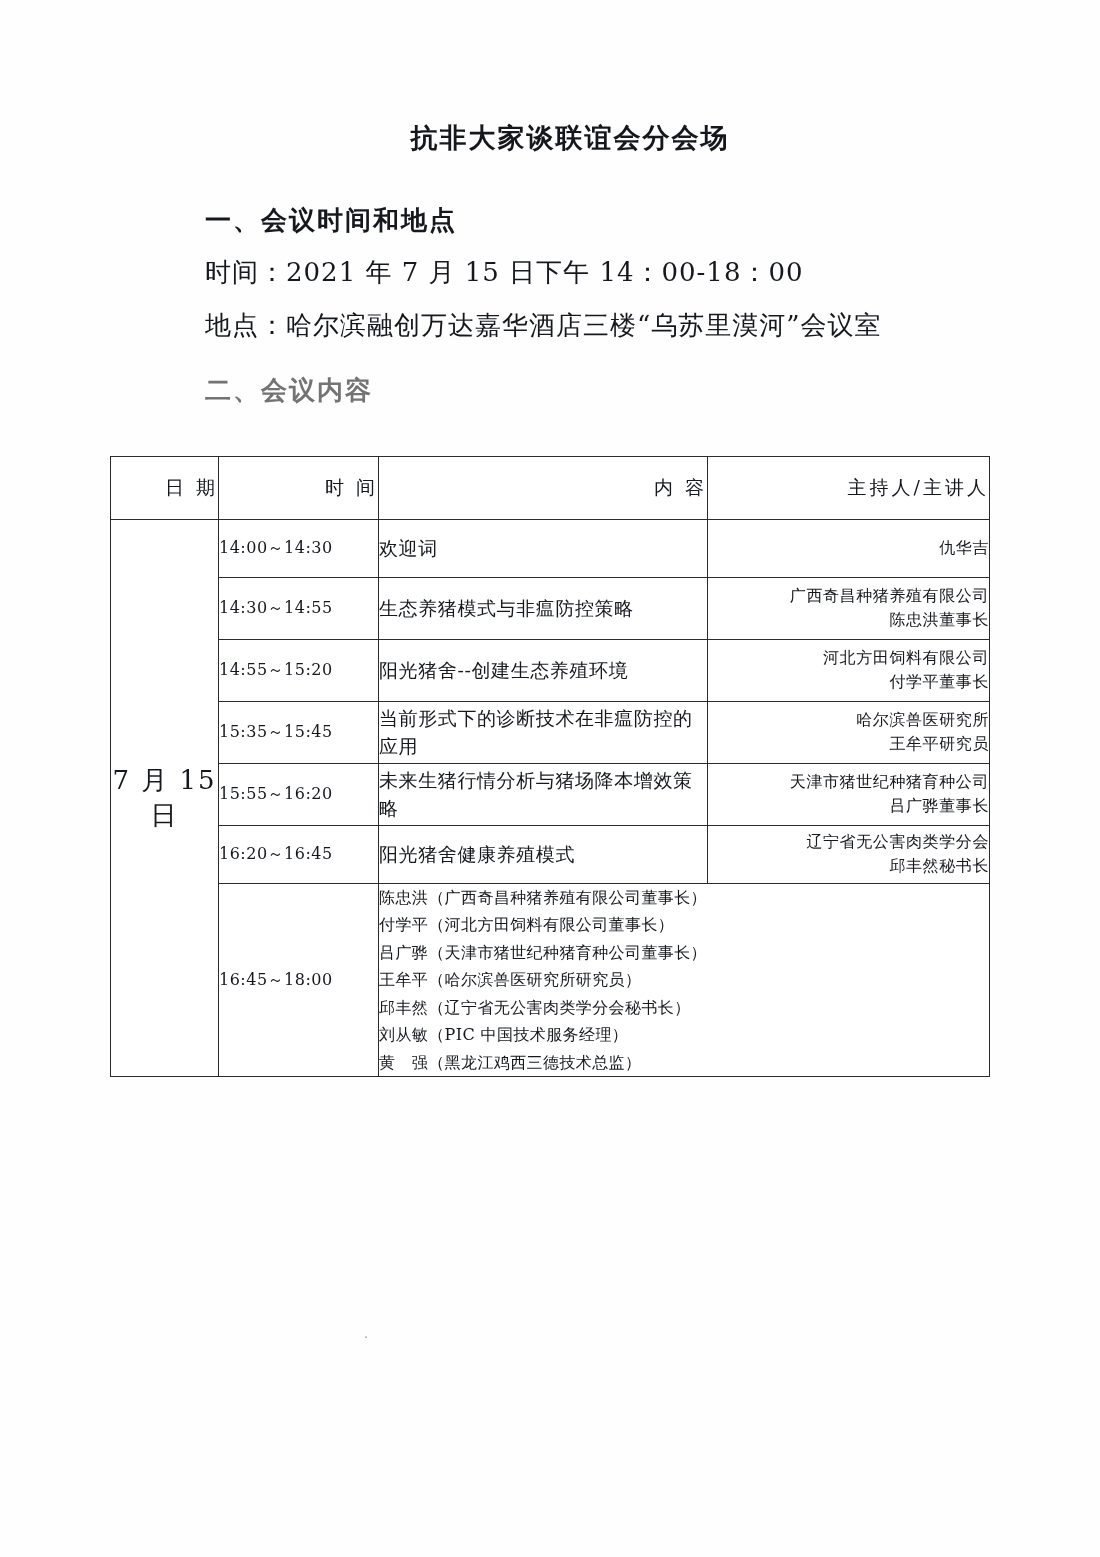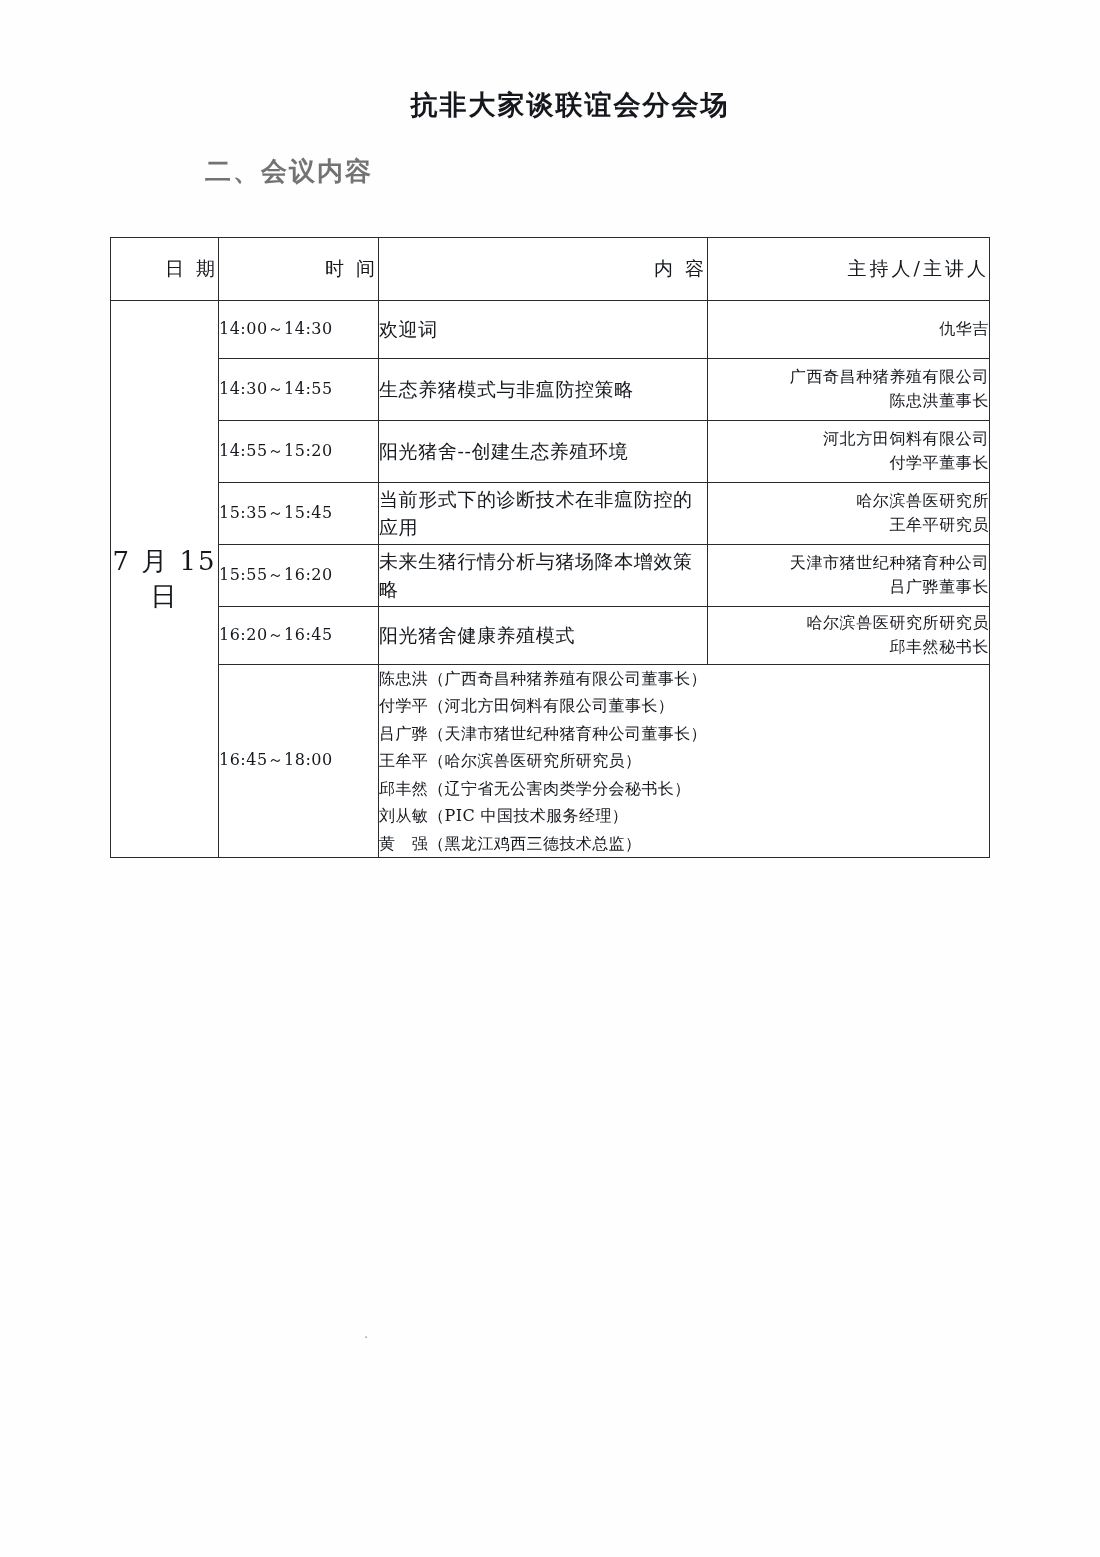--- a/index.html
+++ b/index.html
@@ -17,21 +17,21 @@
   }
   .page {
     position: absolute;
     left: 0; top: 0;
     width: 1100px;
     height: 1557px;
     background: #fefefe;
   }
   .title-block {
     text-align: center;
-    margin-top: 85px;
+    margin-top: 118px;
     padding-left: 40px;
   }
   .doc-title-1, .doc-title-2 {
     font-size: 27px;
     font-weight: bold;
     letter-spacing: 2px;
     line-height: 1.5;
     color: #14171c;
   }
   .doc-title-2 {
@@ -135,20 +135,25 @@
 </style>
 </head>
 <body>
 
 <div class="page">
 
   <div class="title-block">
     <div class="doc-title-1">抗非大家谈联谊会分会场</div>
   </div>
 
+  <div class="section">
+    <div class="section-head">一、会议时间和地点</div>
+    <div class="para">时间：2021 年 7 月 15 日下午 14：00-18：00</div>
+    <div class="para">地点：哈尔滨融创万达嘉华酒店三楼“乌苏里漠河”会议室</div>
+  </div>
 
   <div class="section-head-2">二、会议内容</div>
 
   <table class="agenda">
     <colgroup>
       <col style="width:108px">
       <col style="width:160px">
       <col>
       <col style="width:282px">
     </colgroup>
@@ -199,21 +204,21 @@
         <td class="topic-cell">未来生猪行情分析与猪场降本增效策略</td>
         <td class="speaker-cell">
           <span class="speaker-line">天津市猪世纪种猪育种公司</span>
           <span class="speaker-line">吕广骅董事长</span>
         </td>
       </tr>
       <tr class="row-h-1">
         <td class="time-cell">16:20～16:45</td>
         <td class="topic-cell">阳光猪舍健康养殖模式</td>
         <td class="speaker-cell">
-          <span class="speaker-line">哈尔滨兽医研究所研究员</span>
+          <span class="speaker-line">辽宁省无公害肉类学分会</span>
           <span class="speaker-line">邱丰然秘书长</span>
         </td>
       </tr>
       <tr>
         <td class="time-cell">16:45～18:00</td>
         <td class="panel-list" colspan="2">
           <div>陈忠洪（广西奇昌种猪养殖有限公司董事长）</div>
           <div>付学平（河北方田饲料有限公司董事长）</div>
           <div>吕广骅（天津市猪世纪种猪育种公司董事长）</div>
           <div>王牟平（哈尔滨兽医研究所研究员）</div>

